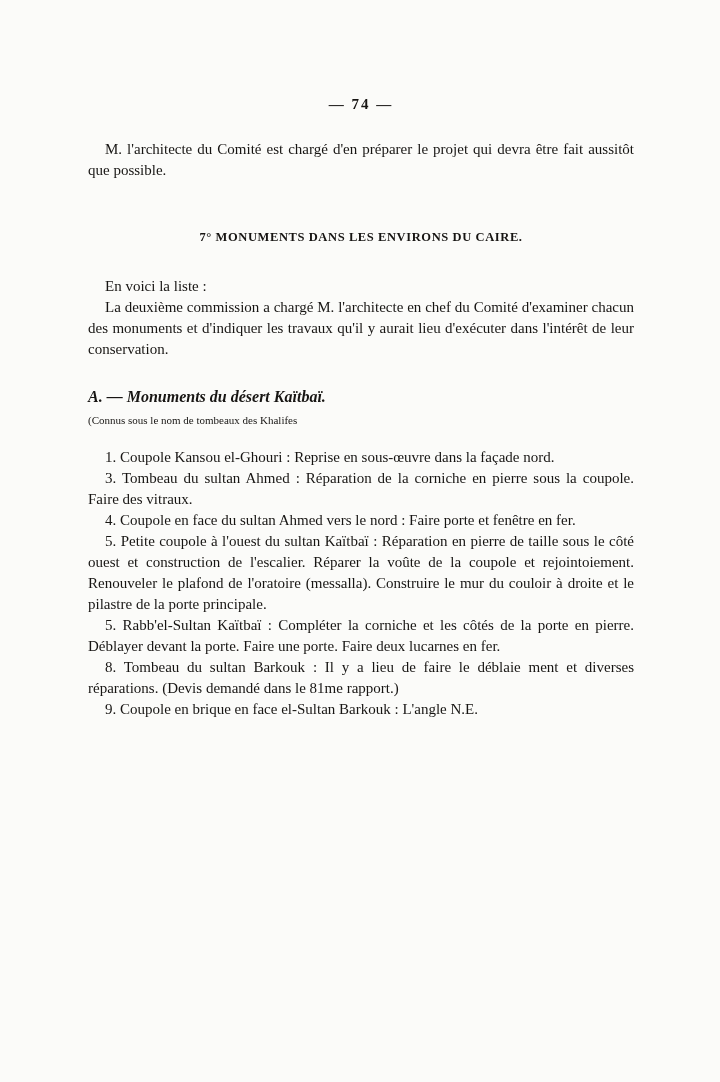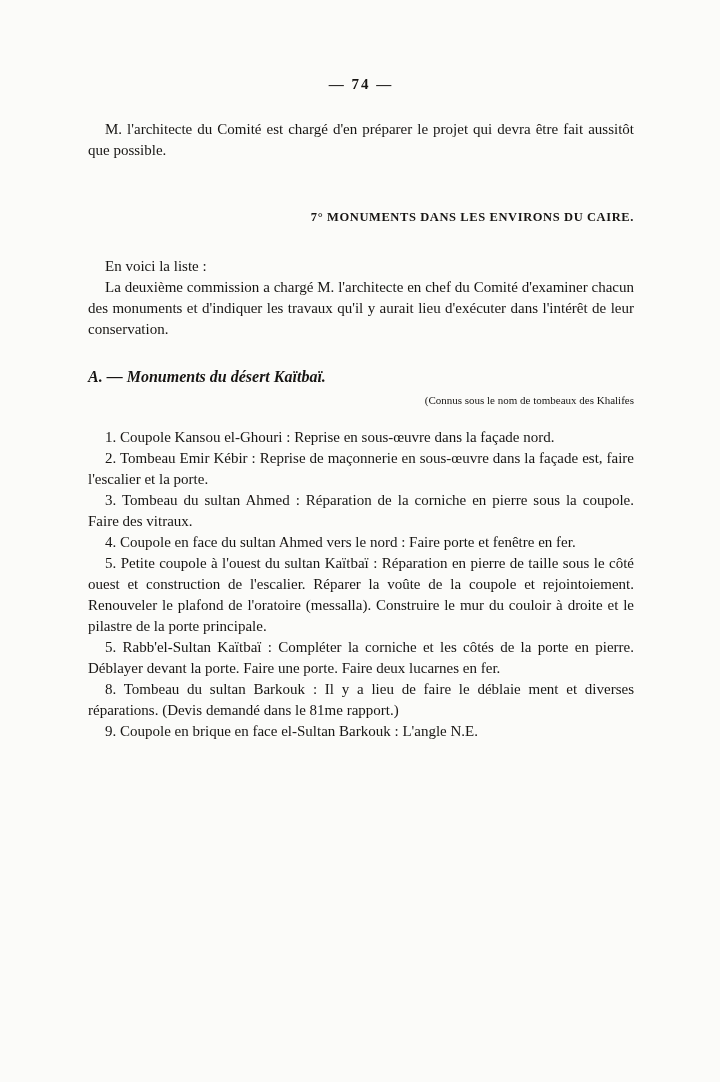--- a/index.html
+++ b/index.html
@@ -11,58 +11,58 @@
     height: 1082px;
     background: #fbfbf9;
     font-family: "Liberation Serif", "DejaVu Serif", serif;
     color: #171513;
     position: relative;
     overflow: hidden;
   }
   .page {
     position: absolute;
     left: 88px;
-    top: 74px;
+    top: 94px;
     width: 546px;
     font-size: 15px;
     line-height: 21px;
     text-align: justify;
   }
   .page-number {
     text-align: center;
     font-weight: bold;
     font-size: 15px;
     letter-spacing: 2px;
     margin-bottom: 24px;
   }
   p.para {
     margin: 0;
     text-indent: 17px;
   }
   .section-heading {
-    text-align: right;
+    text-align: center;
     text-indent: 0;
     font-size: 12.5px;
     font-weight: bold;
     letter-spacing: 0.6px;
     margin: 46px 0 28px 0;
   }
   .subsection {
     margin-top: 26px;
     margin-bottom: 16px;
   }
   .subsection-title {
     text-align: left;
     font-style: italic;
     font-weight: bold;
     font-size: 16px;
     margin: 0;
   }
   .subsection-subtitle {
-    text-align: right;
+    text-align: left;
     font-size: 11px;
     margin: 3px 0 0 0;
   }
   .list p.para {
     margin: 0;
   }
   .short-line {
     text-align: left;
   }
 </style>
@@ -82,21 +82,20 @@
 
   <p class="para">La deuxième commission a chargé M. l'architecte en chef du Comité d'examiner chacun des monuments et d'indiquer les travaux qu'il y aurait lieu d'exécuter dans l'intérêt de leur conservation.</p>
 
   <div class="subsection">
     <p class="subsection-title">A. — Monuments du désert Kaïtbaï.</p>
     <p class="subsection-subtitle">(Connus sous le nom de tombeaux des Khalifes</p>
   </div>
 
   <div class="list">
     <p class="para">1. Coupole Kansou el-Ghouri : Reprise en sous-œuvre dans la façade nord.</p>
-    <p class="para">2. Tombeau Emir Kébir : Reprise de maçonnerie en sous-œuvre dans la façade est, faire l'escalier et la porte.</p>
     <p class="para">3. Tombeau du sultan Ahmed : Réparation de la corniche en pierre sous la coupole. Faire des vitraux.</p>
     <p class="para">4. Coupole en face du sultan Ahmed vers le nord : Faire porte et fenêtre en fer.</p>
     <p class="para">5. Petite coupole à l'ouest du sultan Kaïtbaï : Réparation en pierre de taille sous le côté ouest et construction de l'escalier. Réparer la voûte de la coupole et rejointoiement. Renouveler le plafond de l'oratoire (messalla). Construire le mur du couloir à droite et le pilastre de la porte principale.</p>
     <p class="para">5. Rabb'el-Sultan Kaïtbaï : Compléter la corniche et les côtés de la porte en pierre. Déblayer devant la porte. Faire une porte. Faire deux lucarnes en fer.</p>
     <p class="para">8. Tombeau du sultan Barkouk : Il y a lieu de faire le déblaie ment et diverses réparations. (Devis demandé dans le 81me rapport.)</p>
     <p class="para">9. Coupole en brique en face el-Sultan Barkouk : L'angle N.E.</p>
   </div>
 
 </div>
 

